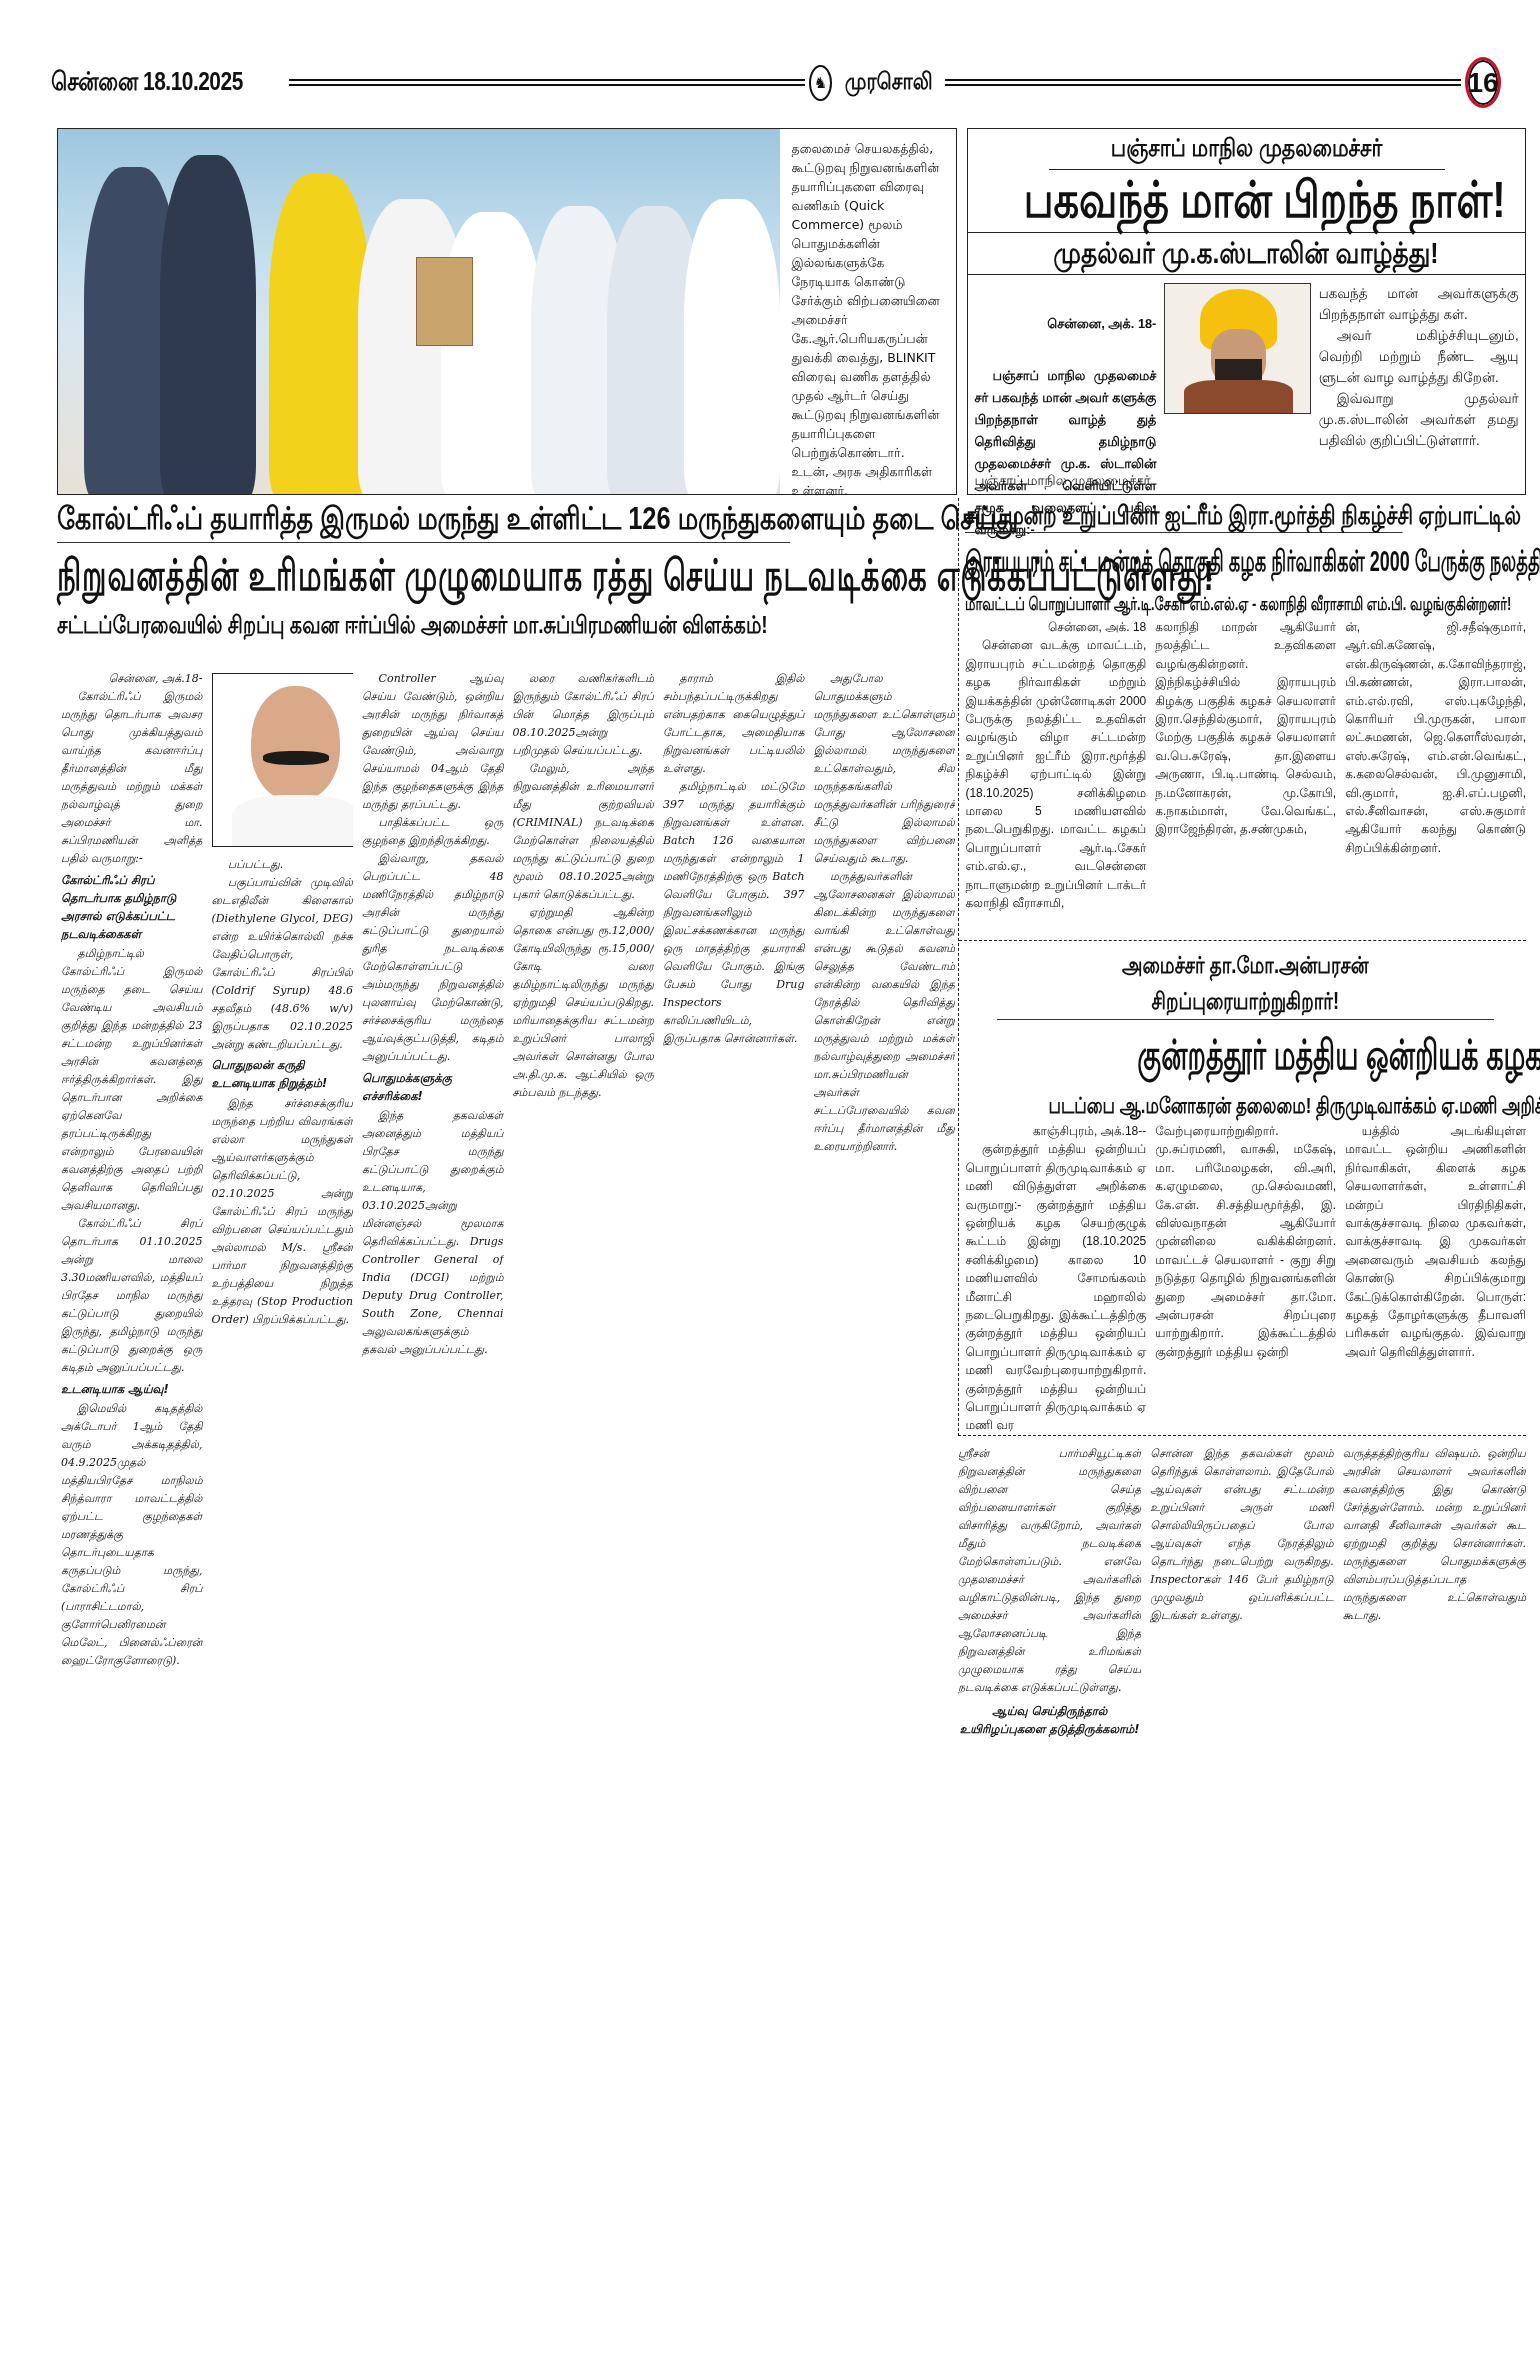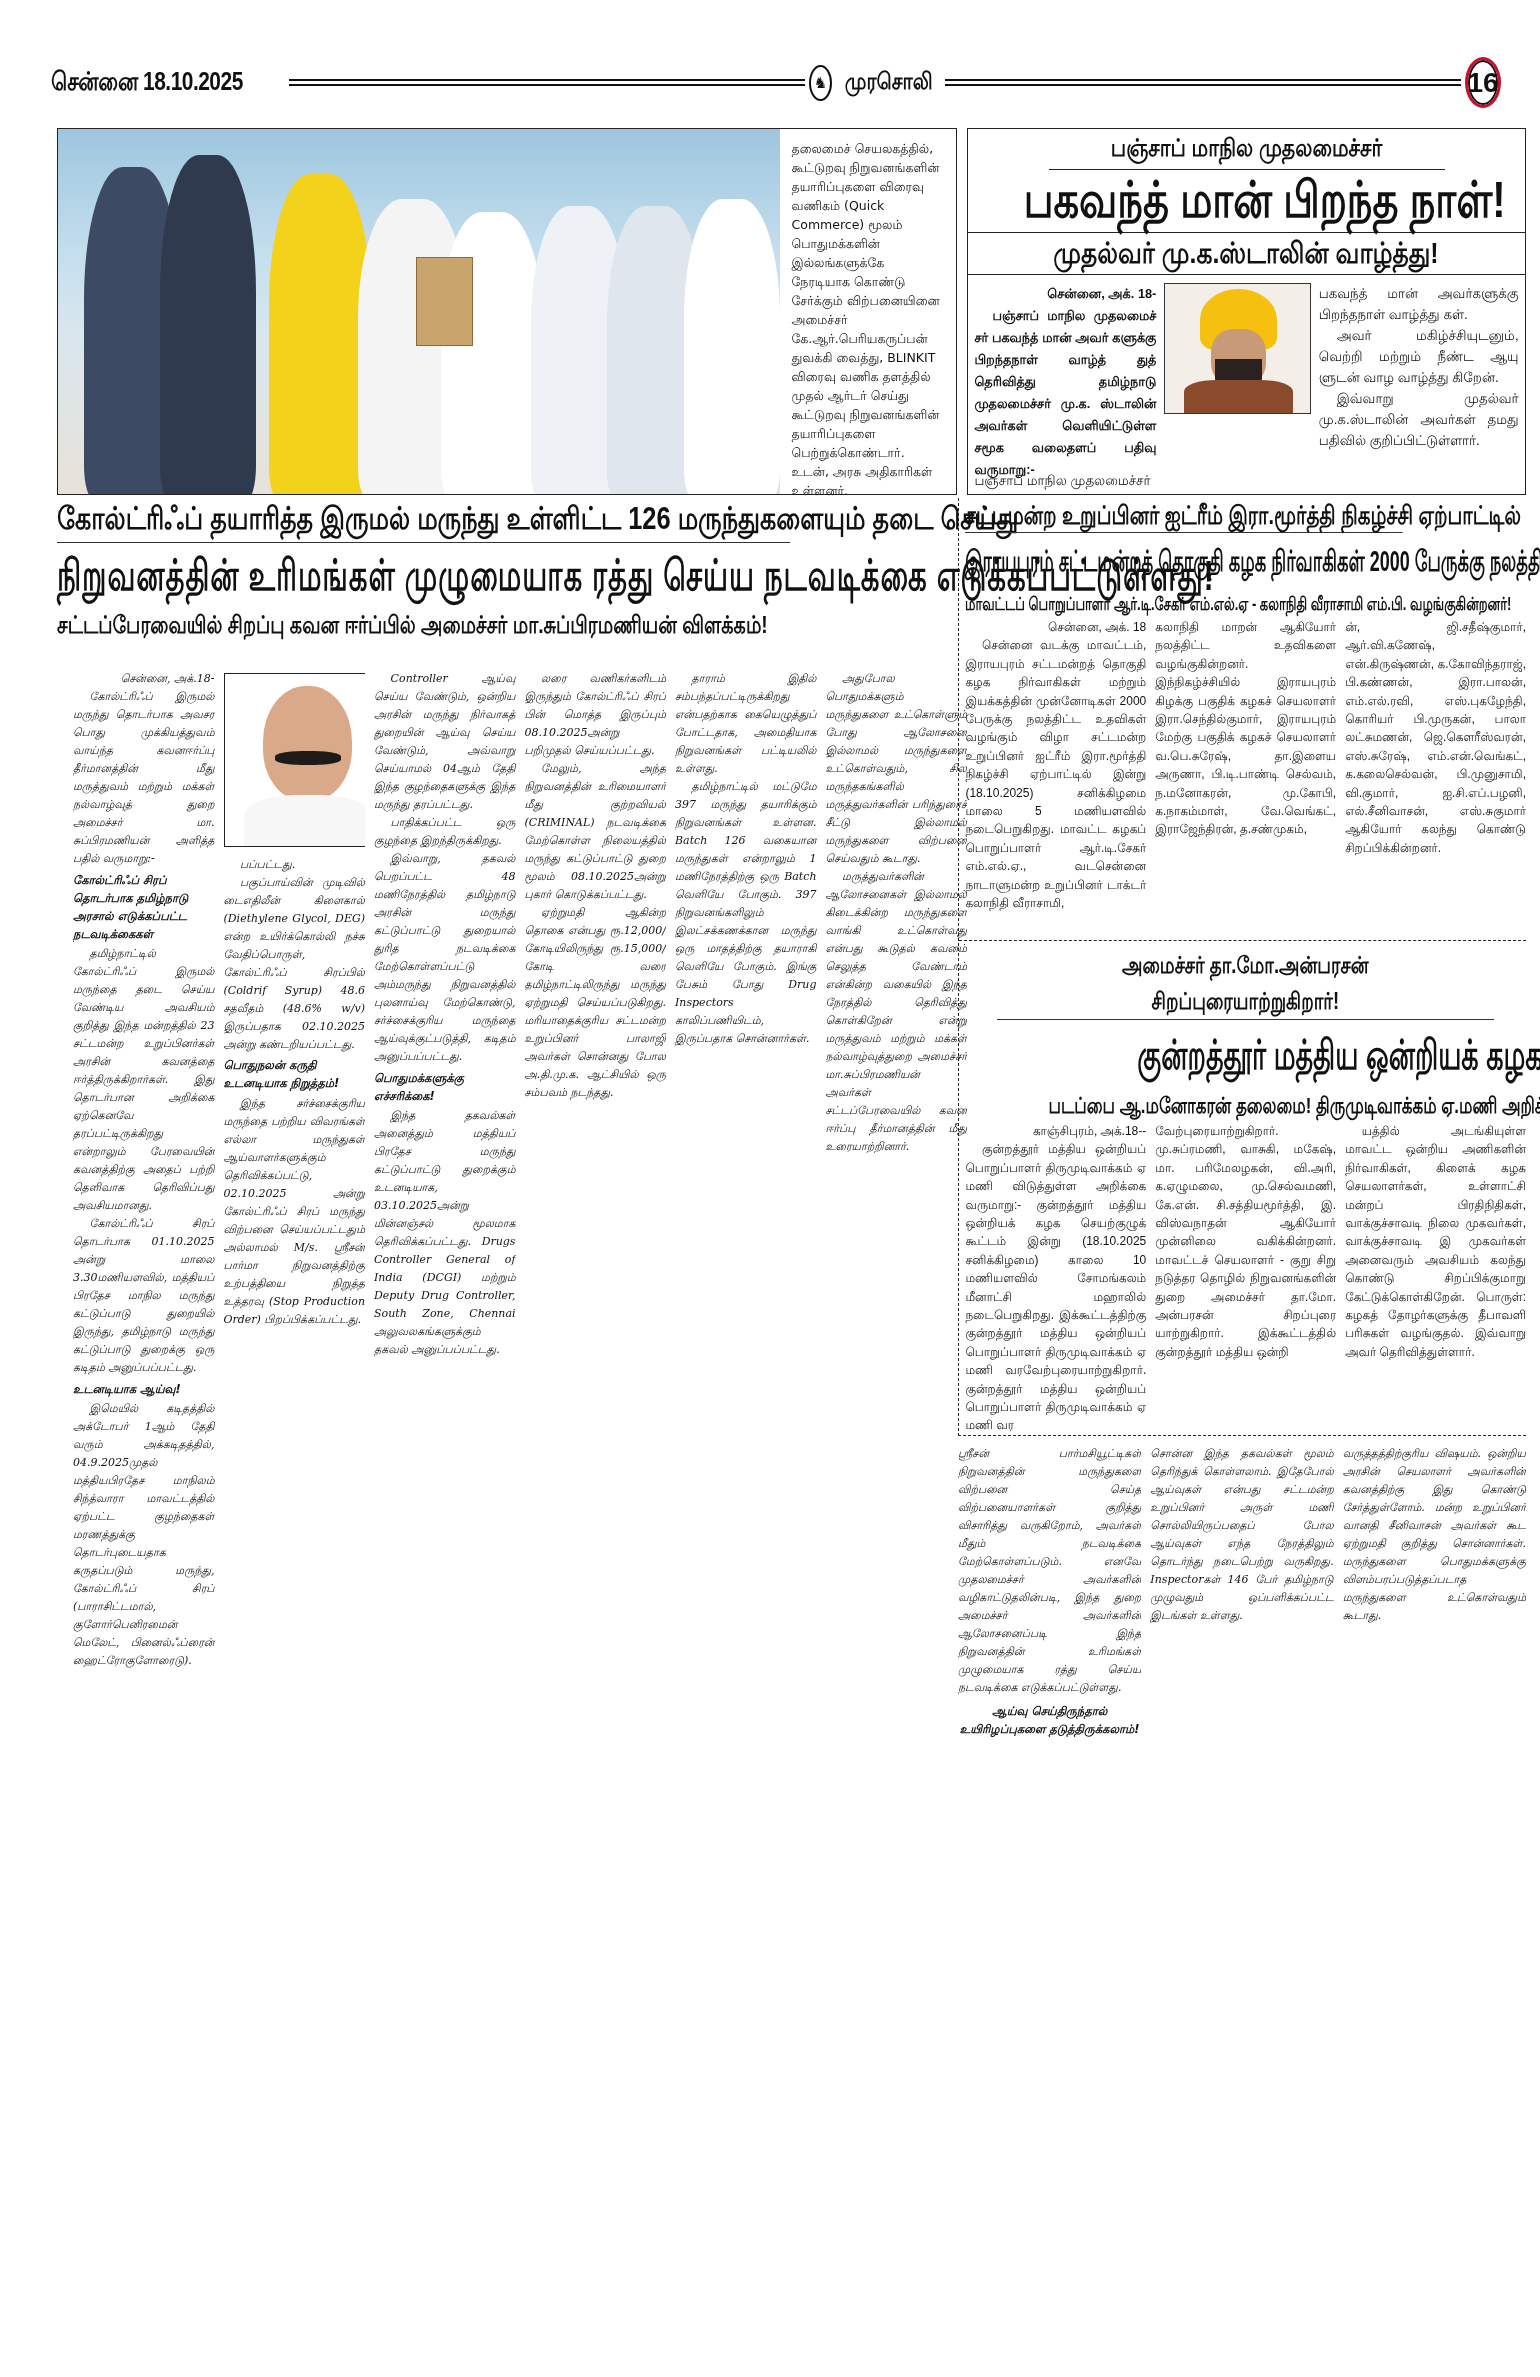--- a/index.html
+++ b/index.html
@@ -24,34 +24,34 @@
 
   
   .punjab { position: absolute; left: 967px; top: 128px; width: 559px; height: 367px; border: 1.9px solid #222; }
   .pj-kicker { text-align: center; font-weight: bold; font-size: 24px; padding-top: 5.1px; font-family: "Liberation Sans", sans-serif; transform: scaleX(0.86); }
   .pj-kicker-rule { width: 396px; margin: 3.8px auto 0; border-top: 1.3px solid #222; }
   .pj-title { text-align: center; font-weight: bold; font-size: 50px; line-height: 61px; font-family: "Liberation Sans", sans-serif; transform: scaleX(0.8); white-space: nowrap; }
   .pj-sub { border-top: 1.9px solid #222; border-bottom: 1.9px solid #222; text-align: center; font-weight: bold; font-size: 29px; line-height: 41px; margin-top: 1.3px; font-family: "Liberation Sans", sans-serif; }
   .pj-sub span { display: inline-block; transform: scaleX(0.86); }
   .pj-body { display: flex; padding: 7.7px 6.4px 0 6.4px; gap: 7.7px; }
   .pj-col-left { width: 182px; font-weight: bold; font-size: 12.8px; line-height: 22px; text-align: justify; font-family: "Liberation Sans", sans-serif; }
-  .pj-col-left p { text-indent: 0; }
+  .pj-col-left p { text-indent: 0; margin-top: 30px; }
   .pj-col-left .dateline { text-align: right; }
   .pj-col-left .indent { text-indent: 18px; }
   .pj-photo { width: 147px; height: 131px; border: 1.3px solid #333; background: #f3efe8; position: relative; overflow: hidden; flex-shrink: 0; }
   .pj-col-right { flex: 1; font-size: 13.4px; line-height: 21px; font-family: "Liberation Sans", sans-serif; text-align: justify; }
   .pj-col-right .indent { text-indent: 18px; }
   .pj-foot { position: absolute; left: 6.4px; right: 6.4px; top: 344px; font-size: 13.4px; font-family: "Liberation Sans", sans-serif; }
 
   
   .left-article { position: absolute; left: 57px; top: 498px; width: 894px; height: 1871px; }
   .hl1 { font-family: "Liberation Sans", sans-serif; font-weight: bold; font-size: 31px; line-height: 41px; white-space: nowrap; transform: scaleX(0.82); transform-origin: left center; border-bottom: 1.9px solid #333; padding-bottom: 2.6px; }
   .hl2 { font-family: "Liberation Sans", sans-serif; font-weight: 900; font-size: 43px; line-height: 64px; white-space: nowrap; transform: scaleX(0.68); transform-origin: left center; letter-spacing: 1.3px; }
   .hl3 { font-family: "Liberation Sans", sans-serif; font-weight: bold; font-size: 24px; line-height: 36px; white-space: nowrap; transform: scaleX(0.8); transform-origin: left center; }
-  .cols6 { position: absolute; top: 172px; left: 16px; width: 894px; height: 1692px; display: grid; grid-template-columns: repeat(6, 1fr); column-gap: 9px; }
+  .cols6 { position: absolute; top: 172px; left: 4px; width: 894px; height: 1692px; display: grid; grid-template-columns: repeat(6, 1fr); column-gap: 9px; }
   .col { font-family: "DejaVu Serif", serif; font-style: italic; font-size: 11px; line-height: 18px; text-align: justify; overflow: hidden; }
   .col .indent { text-indent: 16.6px; }
   .col .subhead { font-family: "DejaVu Sans", sans-serif; font-weight: bold; font-style: italic; text-align: left; font-size: 11.5px; margin: 2.6px 0; }
   .m-photo { width: 163px; height: 174px; border: 1.9px solid #222; background: #fff; margin: 2.6px 0 9px 0; position: relative; overflow: hidden; }
 
   
   .right-col { position: absolute; left: 958px; top: 498px; width: 568px; }
   .rc-dashed { border-left: 1.9px dashed #222; border-bottom: 1.9px dashed #222; padding-left: 6.4px; }
   .rc-hl1 { font-family: "Liberation Sans", sans-serif; font-weight: bold; font-size: 25.5px; line-height: 34px; white-space: nowrap; transform: scaleX(0.78); transform-origin: left center; border-bottom: 1.9px solid #333; }
   .rc-hl2 { font-family: "Liberation Sans", sans-serif; font-weight: 900; font-size: 29px; line-height: 57px; white-space: nowrap; transform: scaleX(0.62); transform-origin: left center; }

